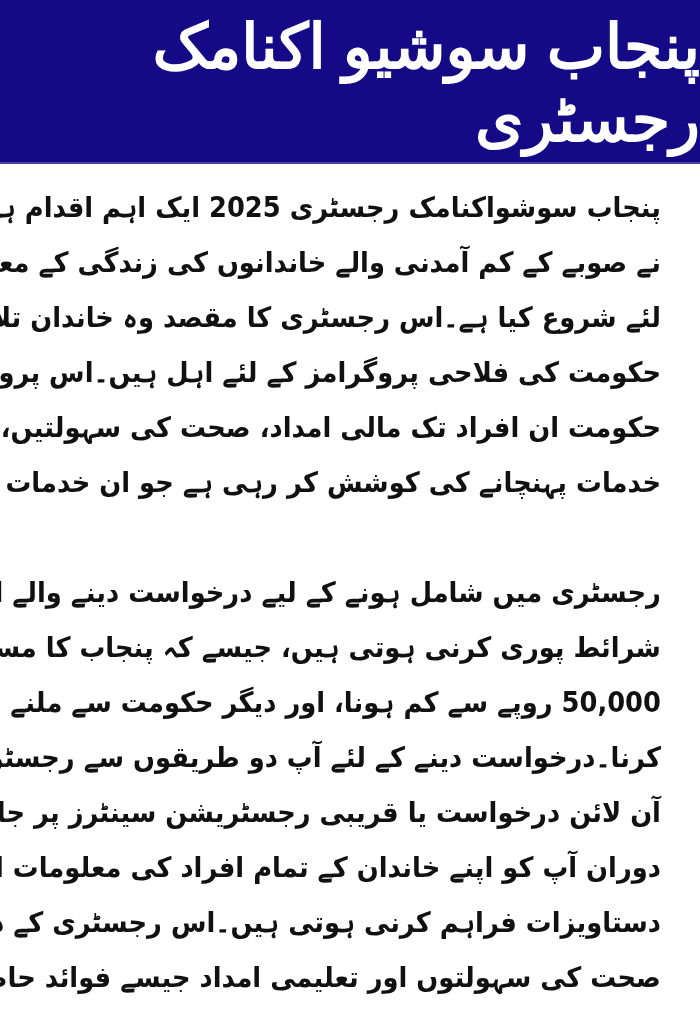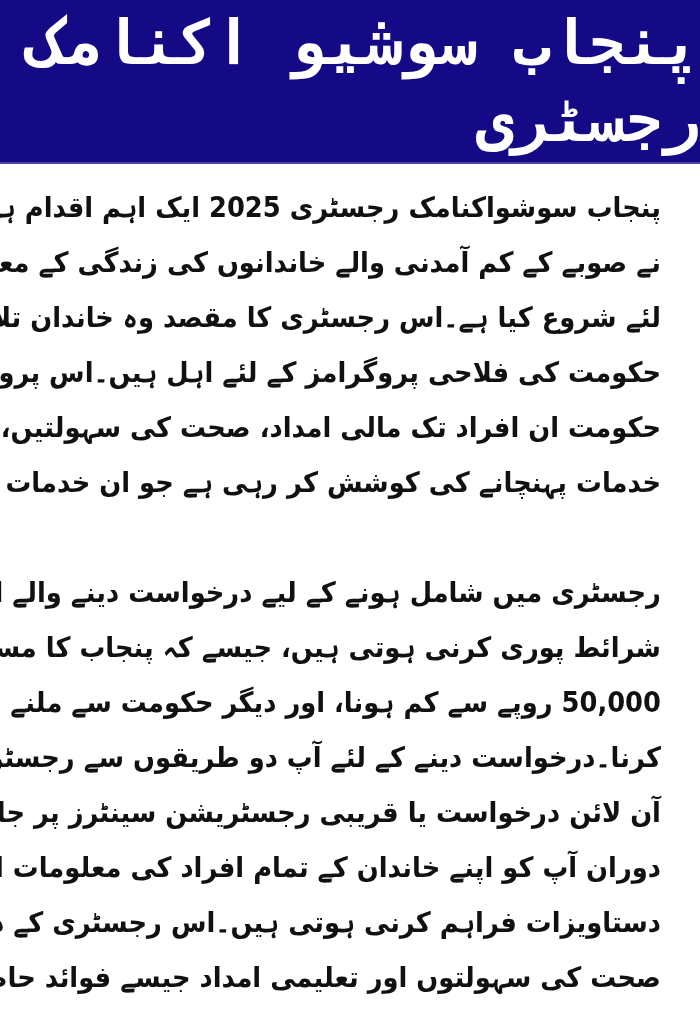--- a/index.html
+++ b/index.html
@@ -21,21 +21,21 @@
       height: 162px;
       background: #140a85;
       border-bottom: 2px solid #4a44a8;
       display: flex;
       align-items: center;
       justify-content: center;
     }
     .header h1 {
       margin: 0;
       color: #ffffff;
-      font-family: Liberation Mono, monospace;
+      font-family: Liberation Sans, sans-serif;
       font-size: 62px;
       font-weight: bold;
       direction: rtl;
       letter-spacing: 0;
       padding-top: 4px;
     }
     .content {
       position: absolute;
       left: 12px;
       right: 12px;

